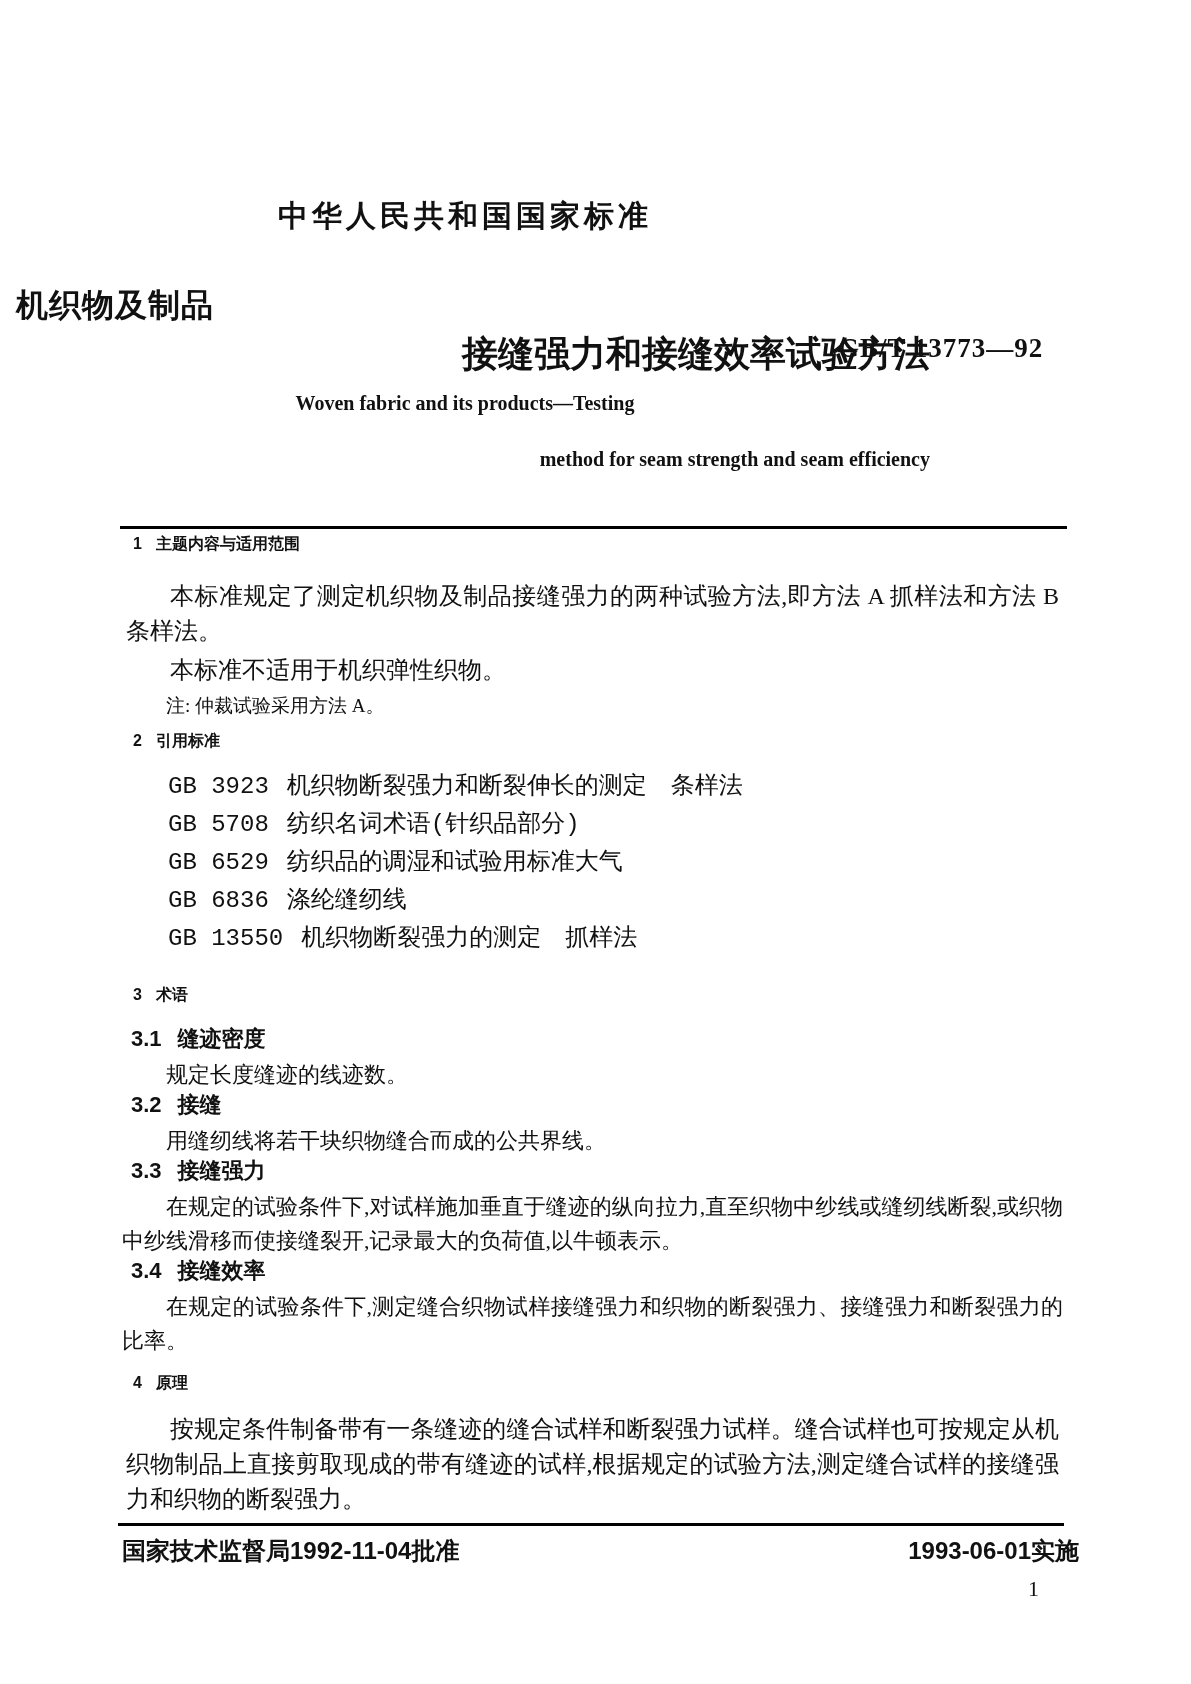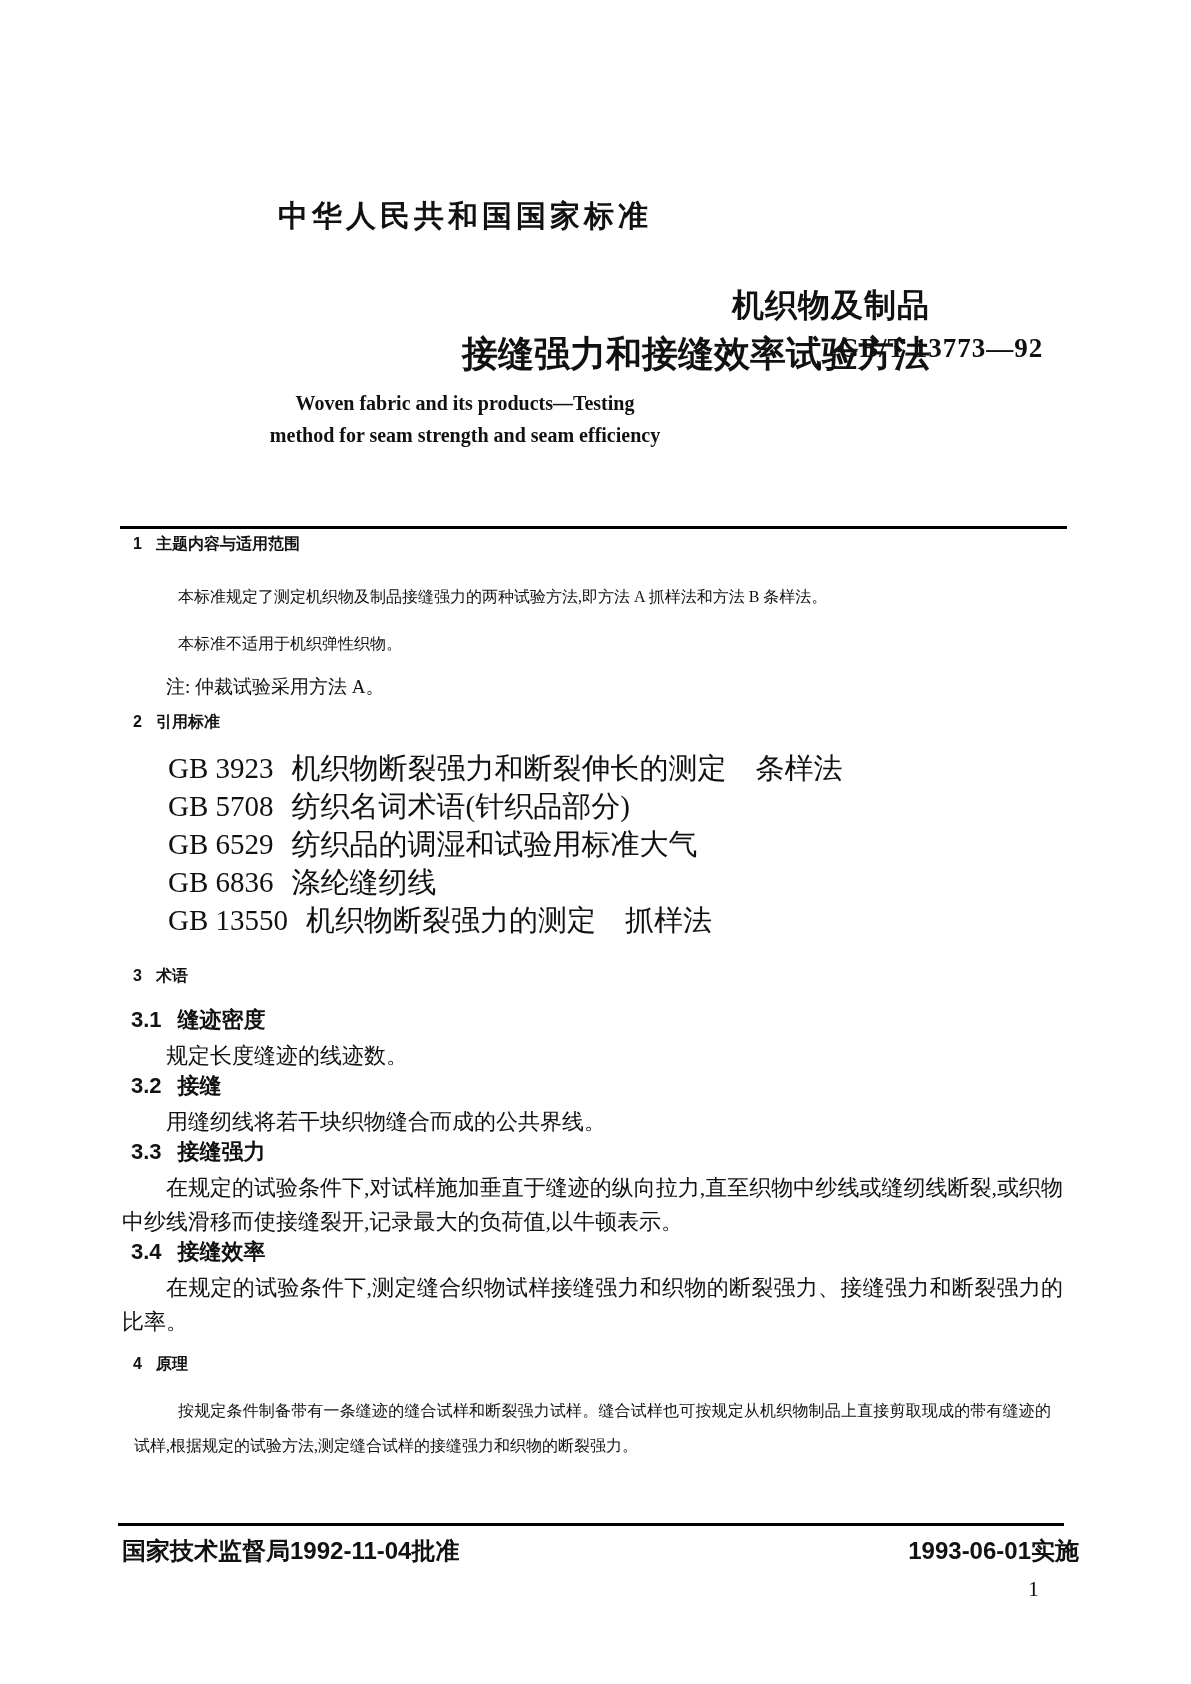--- a/index.html
+++ b/index.html
@@ -24,23 +24,23 @@
     width: 930px;
     text-align: center;
     font-family: "Liberation Sans", sans-serif;
     font-weight: bold;
     font-size: 30px;
     letter-spacing: 4px;
     white-space: nowrap;
   }
   .hdr-title1 {
     position: absolute;
-    top: 284px; left: 0;
-    width: 930px;
-    text-align: right;
+    top: 284px; left: 16px;
+    width: 930px;
+    text-align: left;
     font-family: "Liberation Sans", sans-serif;
     font-weight: bold;
     font-size: 32px;
     letter-spacing: 1px;
     white-space: nowrap;
   }
   .hdr-title2 {
     position: absolute;
     top: 330px; left: 0;
     width: 930px;
@@ -63,21 +63,21 @@
     position: absolute;
     left: 0;
     width: 930px;
     text-align: center;
     font-family: "Liberation Serif", serif;
     font-weight: bold;
     font-size: 20px;
     white-space: nowrap;
   }
   .hdr-en1 { top: 392px; }
-  .hdr-en2 { top: 424px; }
+  .hdr-en2 { top: 448px; text-align: right; }
 
   
   .rule {
     position: absolute;
     height: 3px;
     background: #000000;
   }
   .rule-top    { top: 526px;  left: 120px; width: 947px; }
   .rule-bottom { top: 1523px; left: 118px; width: 946px; }
 
@@ -95,42 +95,42 @@
     font-weight: bold;
     font-size: 16px;
     line-height: 26px;
   }
   .sec-num   { display: inline-block; margin-right: 14px; }
   .h-sec2 { margin-top: 8px; }
   .h-sec3 { margin-top: 24px; }
   .h-sec4 { margin-top: 12px; }
 
   .body-para {
-    margin: 12px;
-    font-family: "Liberation Serif", serif;
-    font-size: 16px;
+    margin: 4px;
+    font-family: "Liberation Serif", serif;
+    font-size: 24px;
     line-height: 35px;
     text-indent: 44px;
     text-align: justify;
   }
   .p1-1 { margin-top: 22px; }
 
   .note-line {
     margin-top: 2px;
     padding-left: 44px;
     font-family: "Liberation Serif", serif;
     font-size: 19px;
     line-height: 28px;
   }
 
   .ref-list { margin-top: 14px; }
   .ref-item {
     padding-left: 46px;
-    font-family: Liberation Serif, serif;
-    font-size: 29px;
+    font-family: Liberation Mono, monospace;
+    font-size: 24px;
     line-height: 38px;
     white-space: nowrap;
   }
   .ref-code { display: inline-block; margin-right: 18px; }
 
   .term-heading {
     margin: 0;
     padding-left: 9px;
     font-family: "Liberation Sans", sans-serif;
     font-weight: bold;

